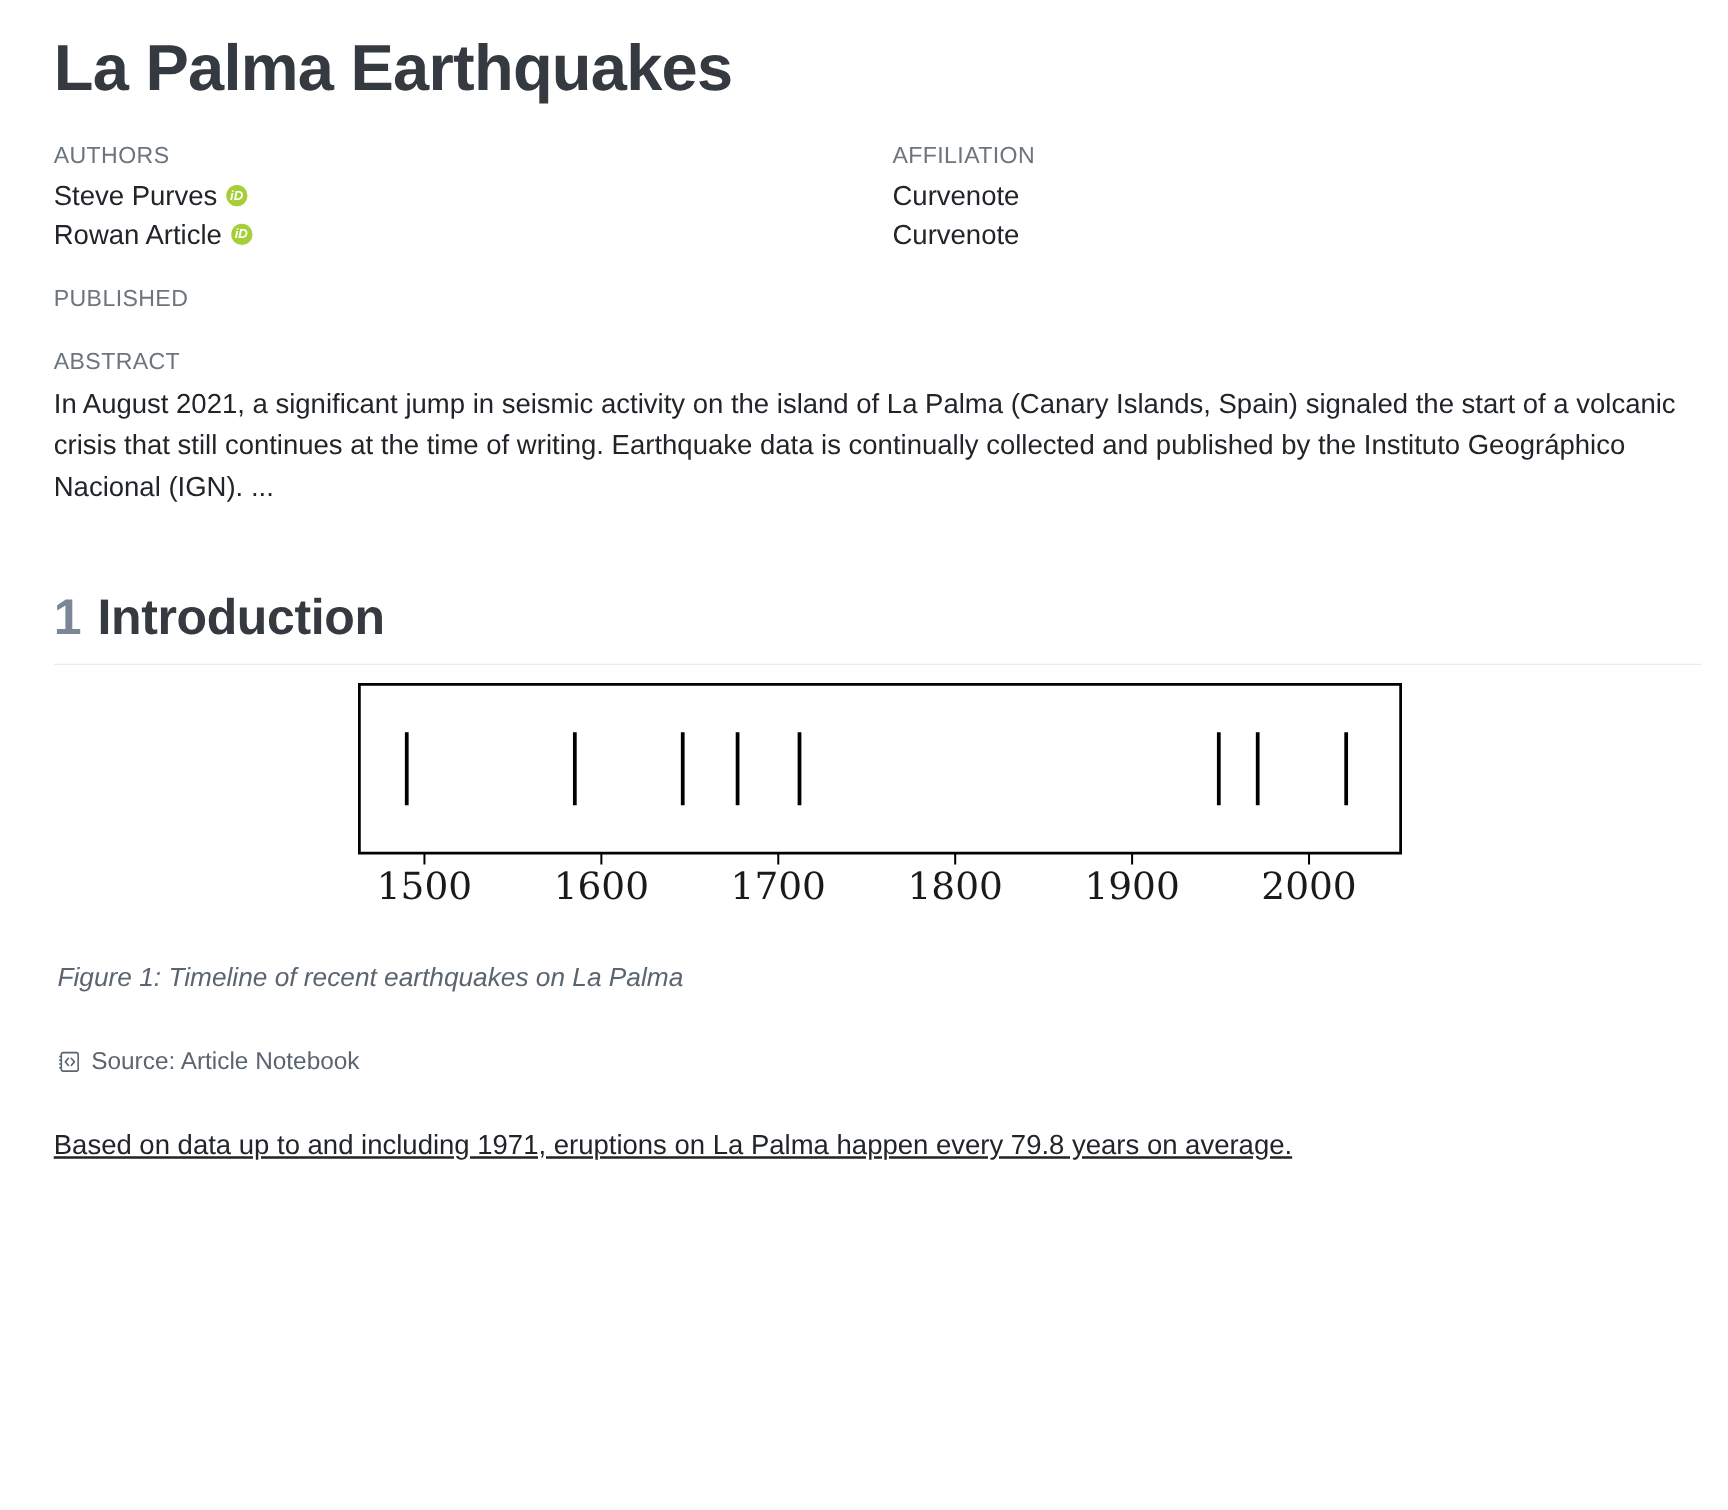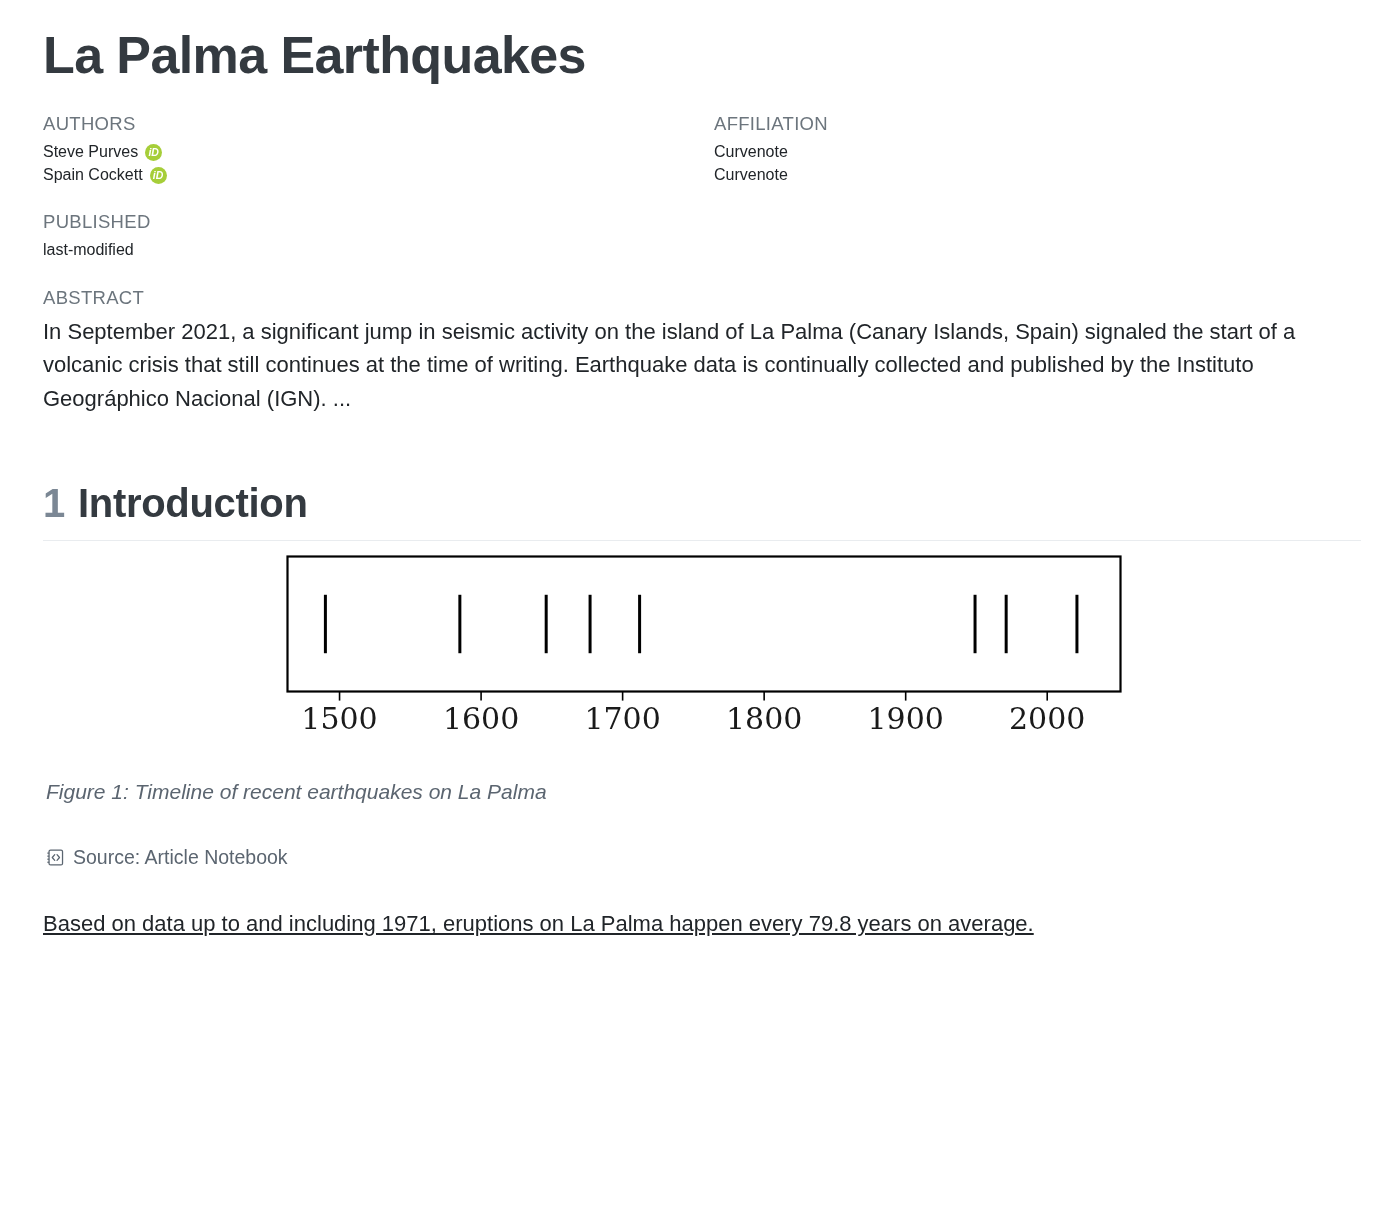--- a/index.html
+++ b/index.html
@@ -44,21 +44,21 @@
   .meta-label {
     font-size: 18.5px;
     letter-spacing: 0.3px;
     color: #6c757d;
     font-weight: 400;
     line-height: 1.5;
     margin: 0 0 3px 0;
     text-transform: uppercase;
   }
   .meta-value {
-    font-size: 16px;
+    font-size: 22px;
     line-height: 1.42;
     color: #212529;
     margin: 0;
     display: flex;
     align-items: center;
     gap: 7px;
   }
   .meta-col {
     display: block;
   }
@@ -178,39 +178,38 @@
   <h1 class="doc-title">La Palma Earthquakes</h1>
 
   <div class="meta-grid">
     <div class="meta-col">
       <div class="meta-label">AUTHORS</div>
       <div class="meta-value">
         <span>Steve Purves</span>
         <span class="orcid"></span>
       </div>
       <div class="meta-value">
-        <span>Spain Cockett</span>
+        <span>Rowan Article</span>
         <span class="orcid"></span>
       </div>
     </div>
     <div class="meta-col">
       <div class="meta-label">AFFILIATION</div>
       <div class="meta-value">Curvenote</div>
       <div class="meta-value">Curvenote</div>
     </div>
   </div>
 
   <div class="block">
     <div class="meta-label">PUBLISHED</div>
-    <div class="meta-value">last-modified</div>
   </div>
 
   <div class="block">
     <div class="meta-label">ABSTRACT</div>
-    <p class="abstract-text">In September 2021, a significant jump in seismic activity on the island of La Palma (Canary Islands, Spain) signaled the start of a volcanic crisis that still continues at the time of writing. Earthquake data is continually collected and published by the Instituto Geográphico Nacional (IGN). ...</p>
+    <p class="abstract-text">In August 2021, a significant jump in seismic activity on the island of La Palma (Canary Islands, Spain) signaled the start of a volcanic crisis that still continues at the time of writing. Earthquake data is continually collected and published by the Instituto Geográphico Nacional (IGN). ...</p>
   </div>
 
   <h2 class="section-head">
     <span class="section-number">1</span>
     <span>Introduction</span>
   </h2>
   <div class="hr"></div>
 
   <figure class="fig">
     <div class="fig-plot-wrap">

